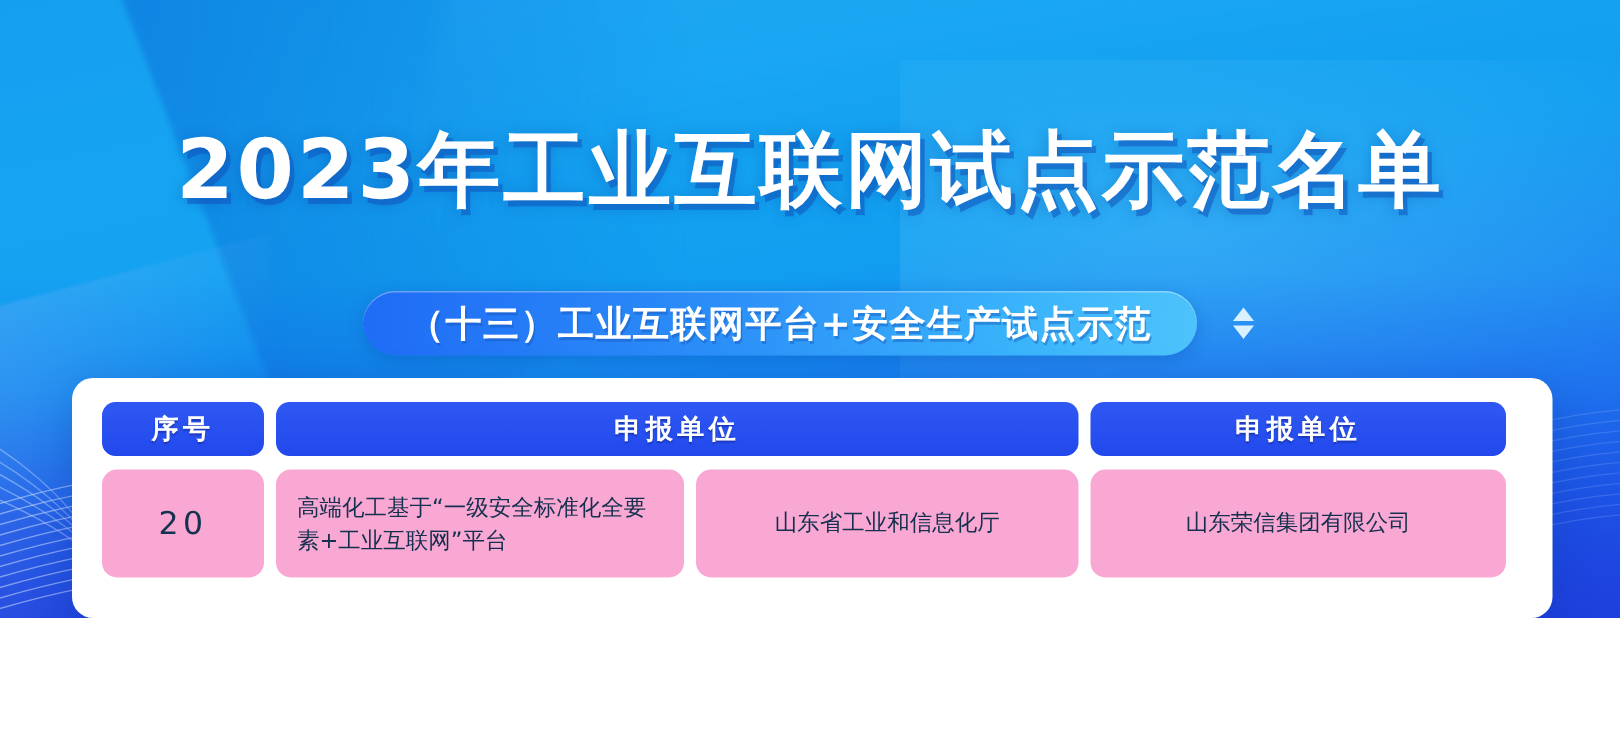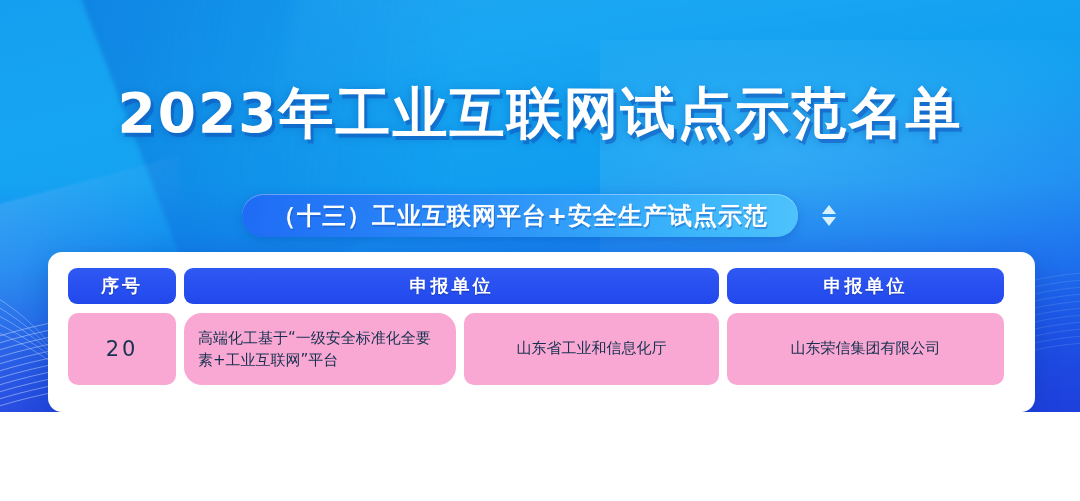--- a/index.html
+++ b/index.html
@@ -189,21 +189,20 @@
   .td.idx {
     font-size: 21px;
     letter-spacing: 3px;
     color: #17324f;
   }
   .td.name {
     justify-content: flex-start;
     text-align: left;
     line-height: 1.5;
     padding-left: 14px;
-    border-radius: 18px;
   }
 </style>
 </head>
 <body>
 
 <div id="poster">
 
   <div class="bg-sheen-a"></div>
   <div class="bg-sheen-b"></div>
   <div class="bg-sheen-c"></div>

